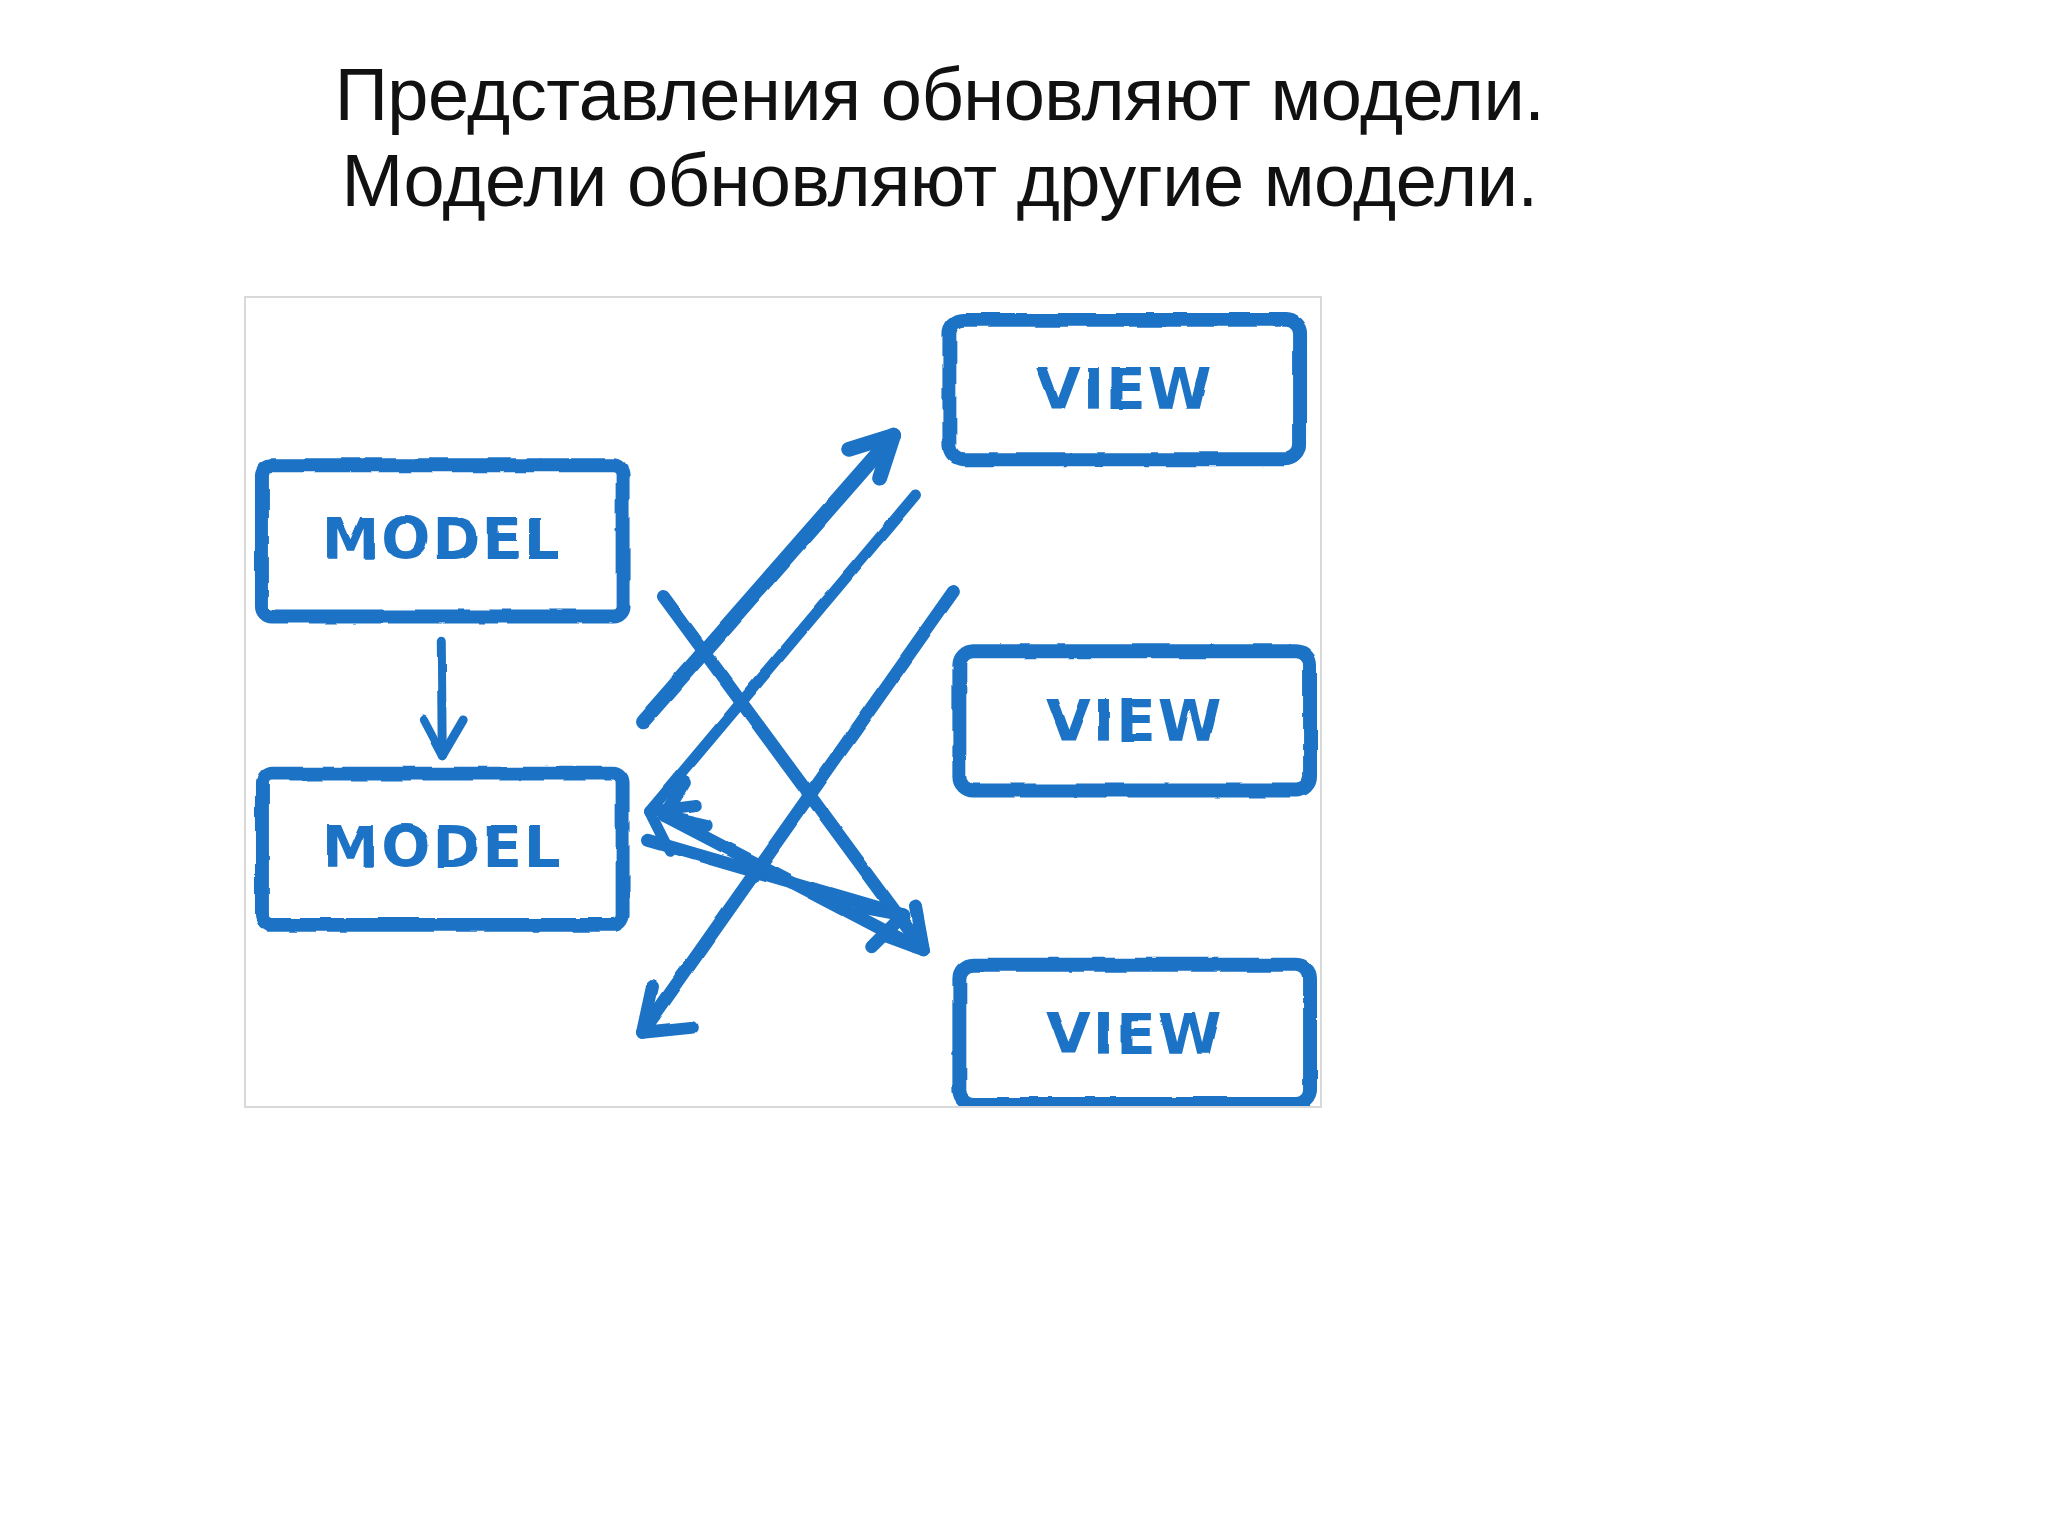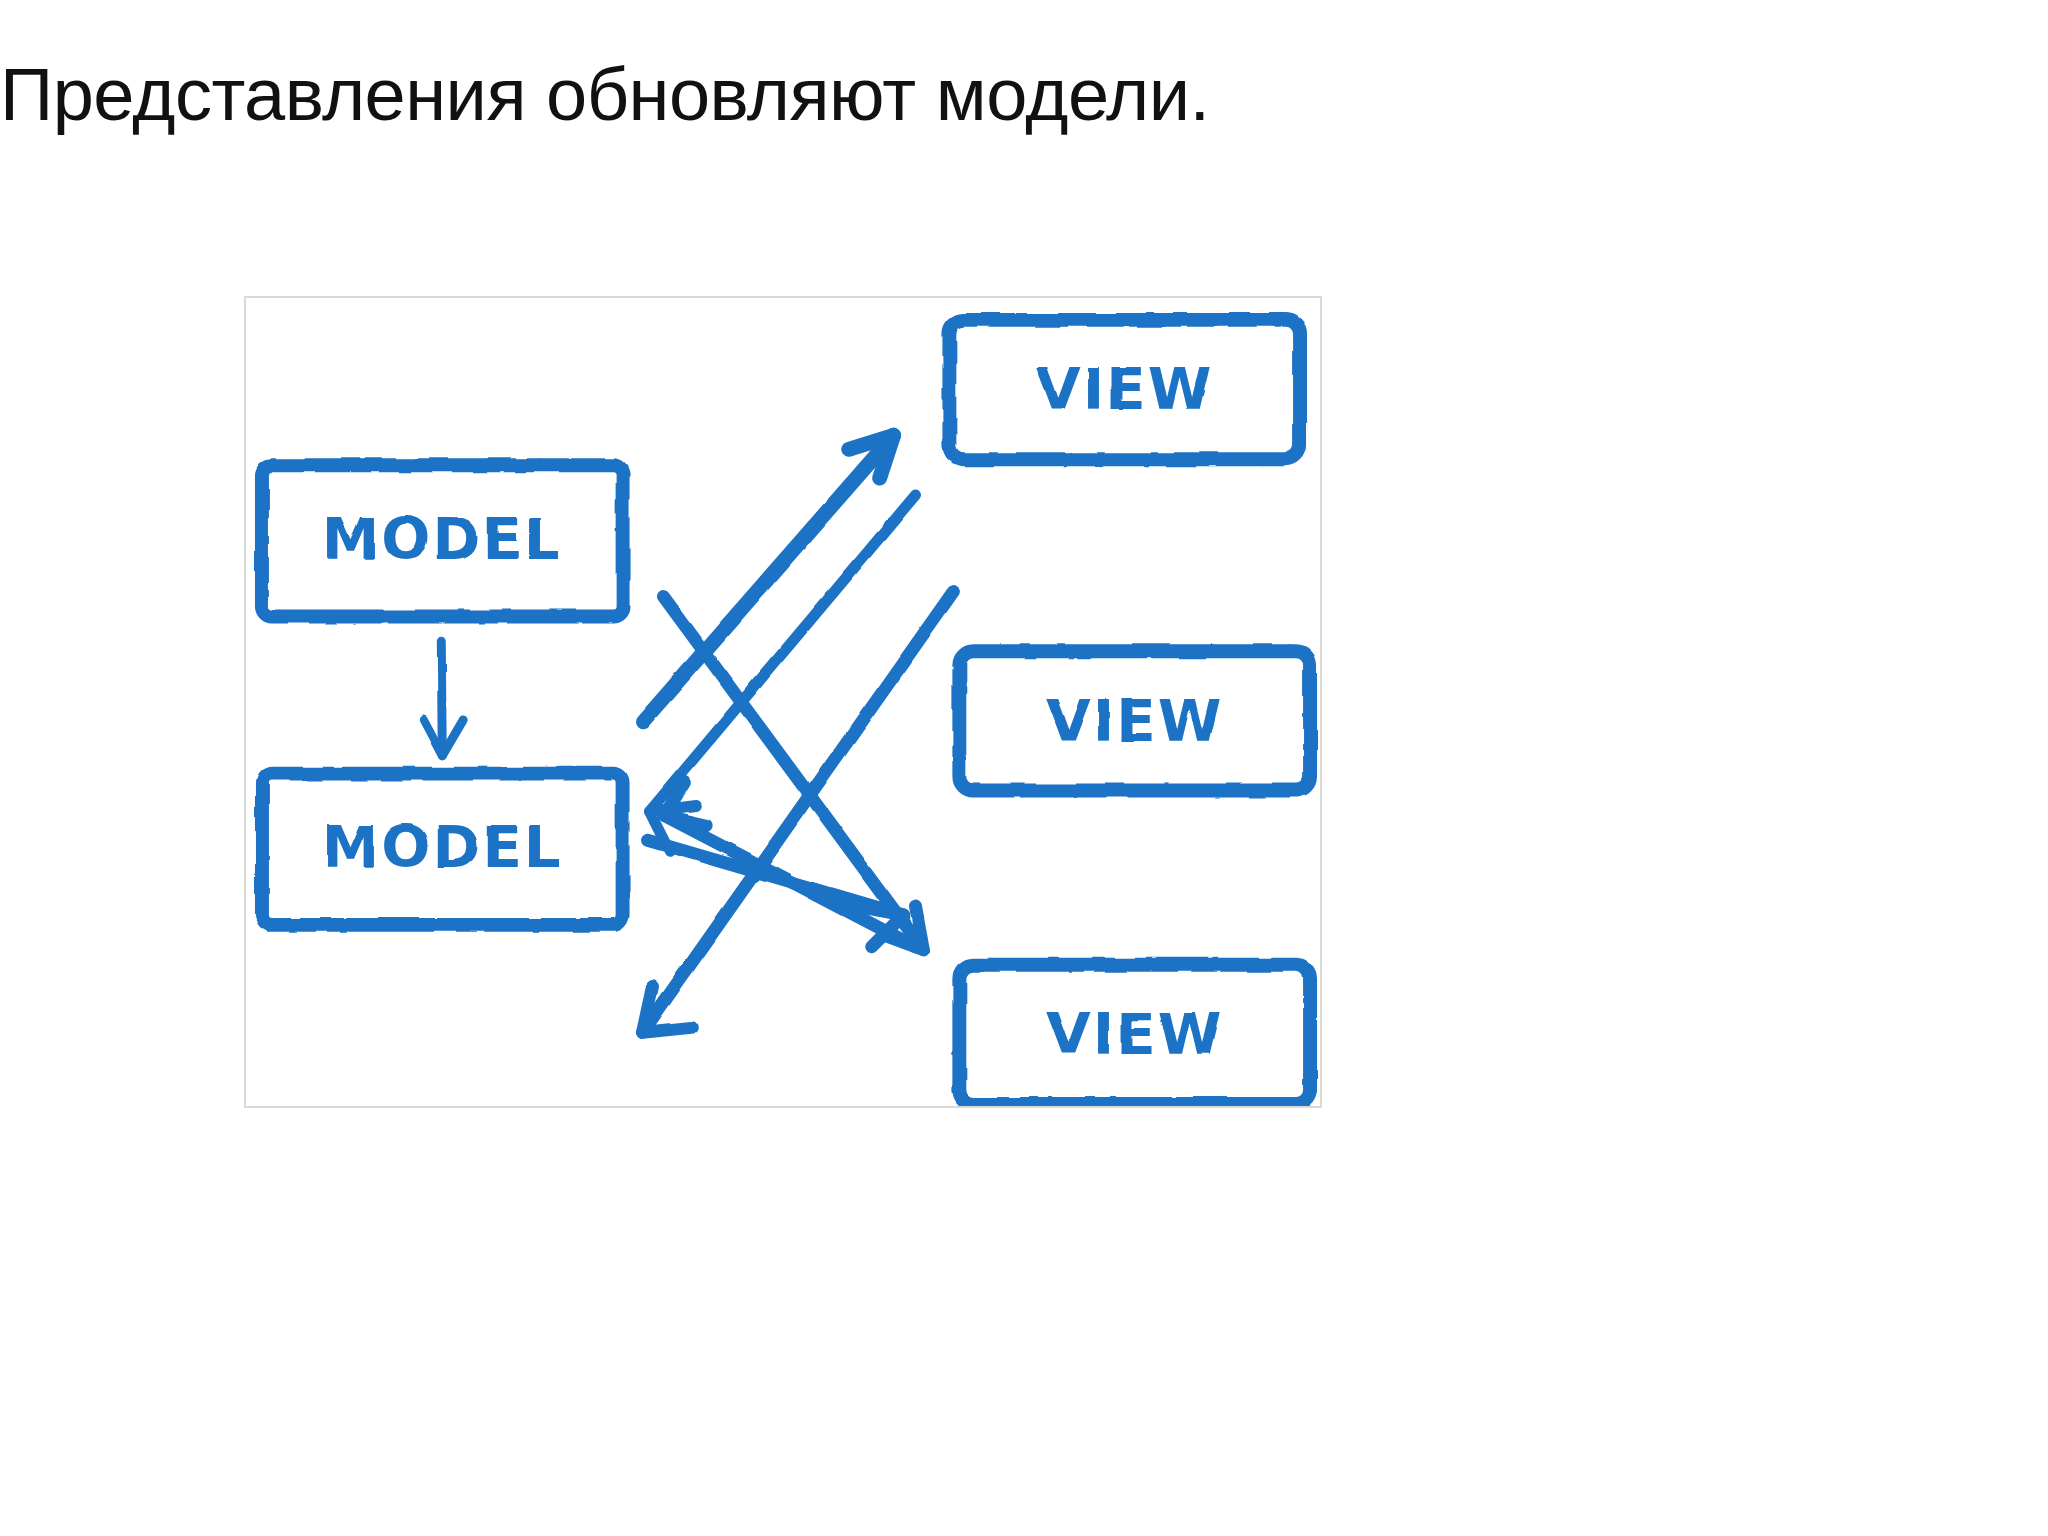--- a/index.html
+++ b/index.html
@@ -21,21 +21,21 @@
     inset: 0;
     background: #ffffff;
   }
 
   
   .title-block {
     position: absolute;
     top: 52px;
     left: 0;
     width: 1879px;
-    text-align: left;
+    text-align: center;
     color: #000000;
   }
   .title-line {
     display: block;
     font-family: "Liberation Sans", sans-serif;
     font-size: 74px;
     line-height: 1.16;
     font-weight: 400;
     letter-spacing: -0.5px;
     color: #111111;
@@ -71,20 +71,21 @@
     letter-spacing: 2px;
   }
 </style>
 </head>
 <body>
 
 <div class="slide">
 
   <div class="title-block">
     <span class="title-line">Представления обновляют модели.</span>
+    <span class="title-line">Модели обновляют другие модели.</span>
   </div>
 
   <div class="diagram-panel">
     <svg class="diagram-svg" viewBox="0 0 1078 812" preserveAspectRatio="none">
 
       <defs>
 
         <filter id="marker-wobble" x="-12%" y="-12%" width="124%" height="124%">
           <feTurbulence type="fractalNoise" baseFrequency="0.028" numOctaves="3" seed="7" result="noise"></feTurbulence>
           <feDisplacementMap in="SourceGraphic" in2="noise" scale="4" xChannelSelector="R" yChannelSelector="G"></feDisplacementMap>

